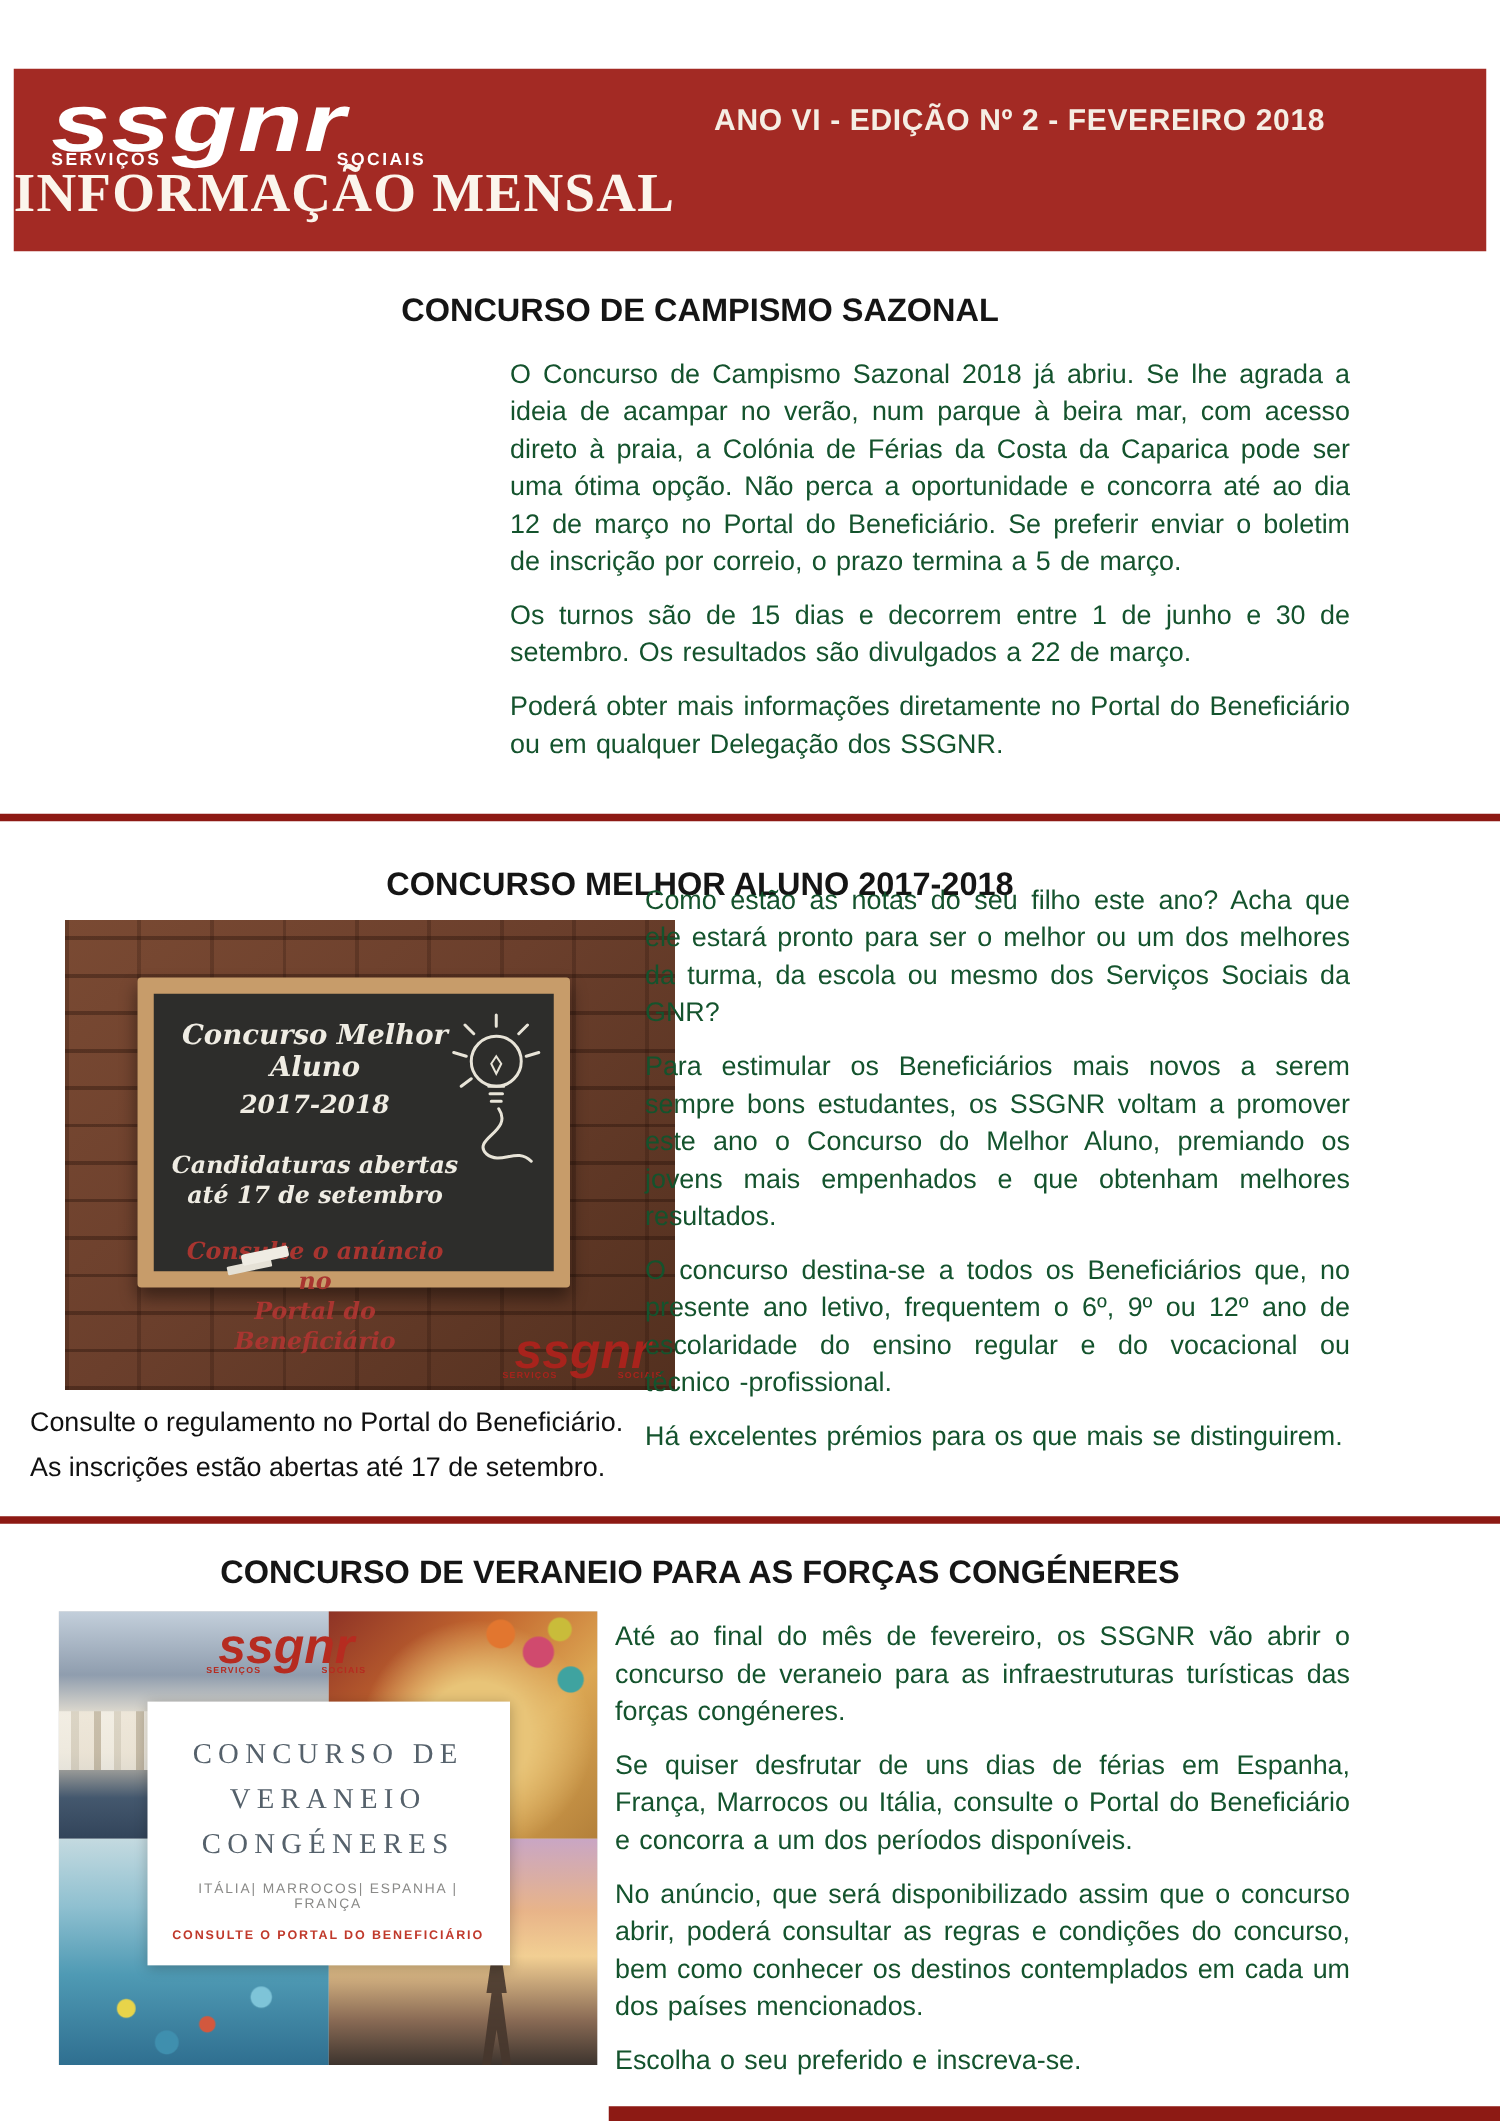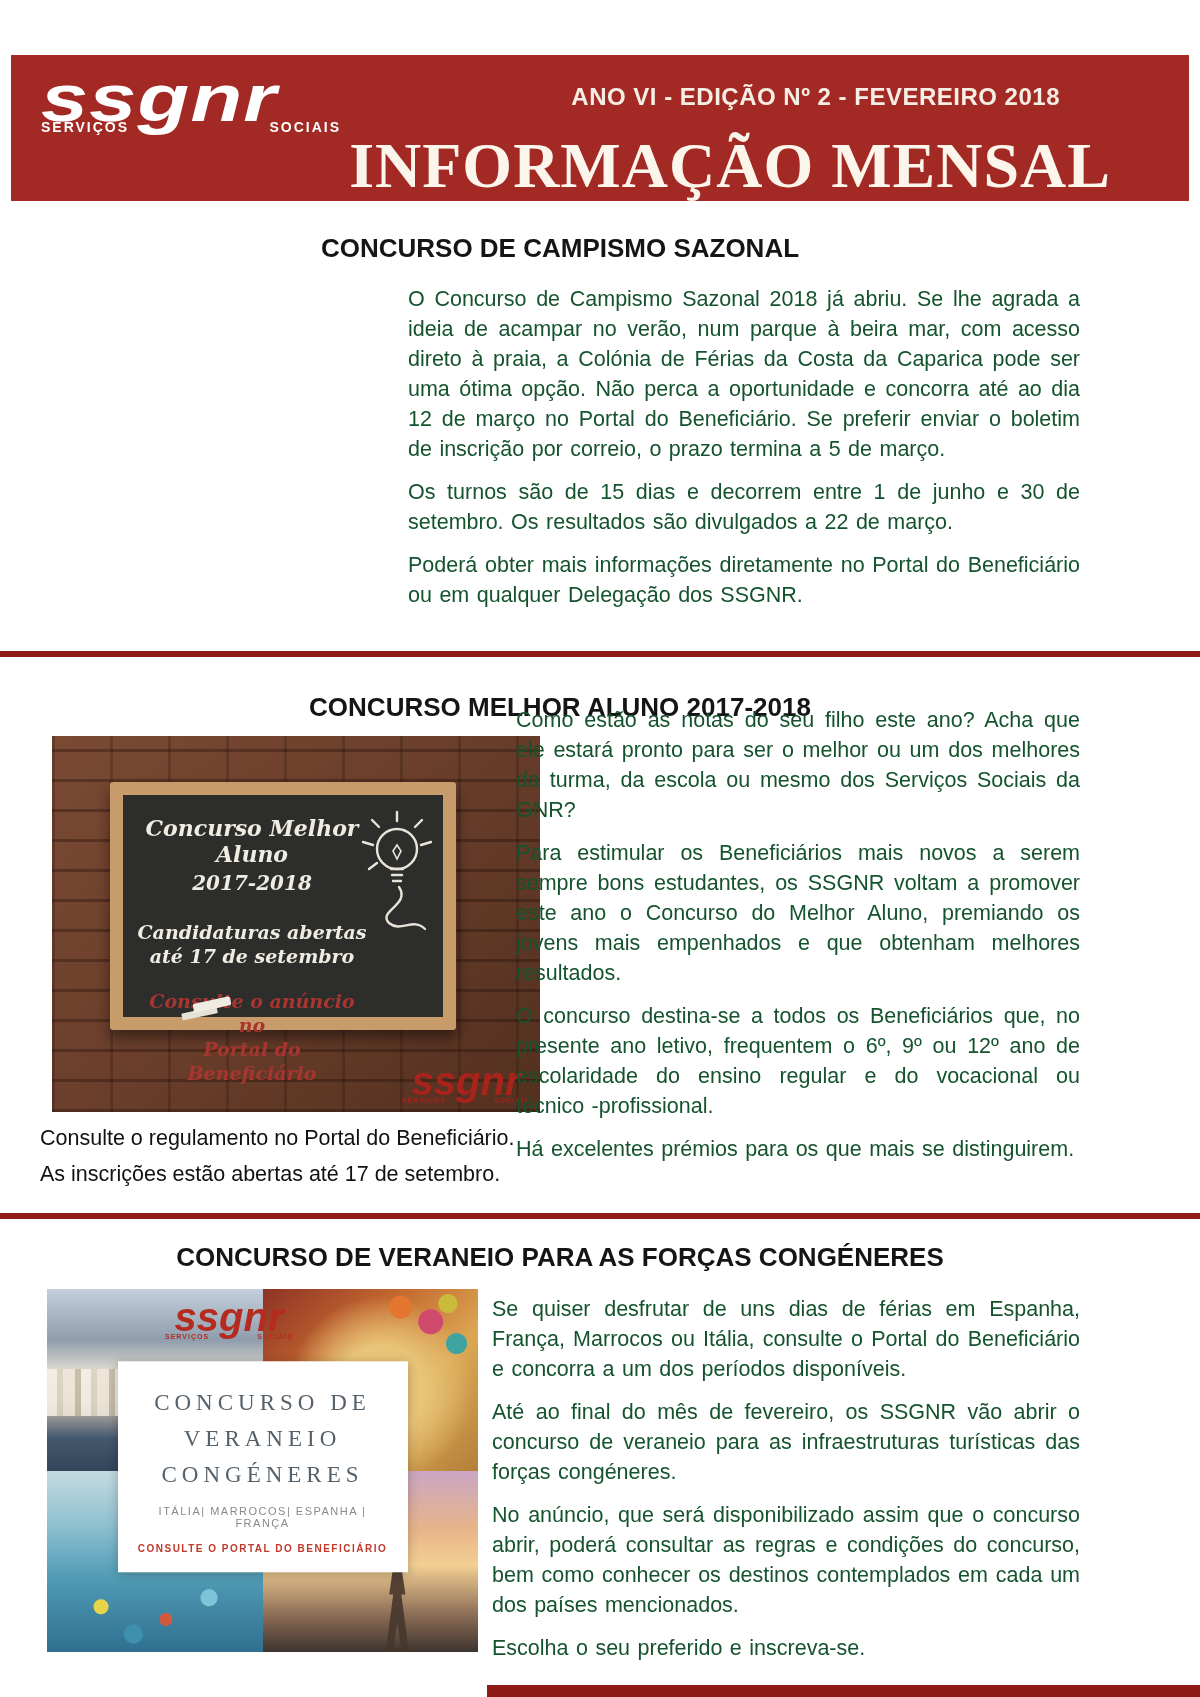--- a/index.html
+++ b/index.html
@@ -9,30 +9,30 @@
   
   .banner{position:absolute;left:11px;top:55px;width:1178px;height:146px;background:#A32A24;}
   .logo{position:absolute;left:30px;top:10px;color:#ffffff;}
   .logo-main{font-style:italic;font-weight:bold;font-size:66px;line-height:1;
              transform:scaleX(1.28);transform-origin:left center;letter-spacing:1px;}
   .logo-sub{display:flex;justify-content:space-between;width:300px;margin-top:-12px;
             font-size:14px;font-weight:bold;letter-spacing:2px;}
   .edition{position:absolute;right:129px;top:28px;font-size:24px;font-weight:bold;
            color:#f5eee4;letter-spacing:0.5px;}
   .nl-title{position:absolute;left:0;top:74px;width:100%;padding-right:78px;box-sizing:border-box;
-            text-align:right;font-family:"Liberation Serif",serif;font-weight:bold;
-            font-size:64px;color:#fbf5ec;letter-spacing:1px;}
+            text-align:left;font-family:"Liberation Serif",serif;font-weight:bold;
+            font-size:44px;color:#fbf5ec;letter-spacing:1px;}
 
   
   .s-title{position:absolute;left:40px;width:1040px;text-align:center;
            font-weight:bold;font-size:26px;color:#151515;}
   .col{position:absolute;font-size:21.5px;line-height:30px;text-align:justify;color:#14532d;}
   .col p{margin:0 0 13px 0;word-spacing:1.5px;}
   .divider{position:absolute;left:0;width:1200px;height:6px;background:#8D1A14;}
-  .fw-line{position:absolute;left:40px;font-size:21.5px;color:#111;}
+  .fw-line{position:absolute;left:24px;font-size:21.5px;color:#111;}
 
   
   .photo1{position:absolute;left:48px;top:294px;width:352px;height:304px;overflow:hidden;
           background:linear-gradient(180deg,#1d1712 0%,#26313a 16%,#4b7d97 36%,#6fa3b8 50%,
                      #35505e 62%,#191410 80%,#0b0908 100%);}
   .canopy{position:absolute;left:-20px;top:-30px;width:400px;height:120px;
           background:radial-gradient(ellipse at 30% 20%,#140f0a 0 45%,transparent 70%),
                      radial-gradient(ellipse at 75% 10%,#17110b 0 40%,transparent 70%);}
   .trunk{position:absolute;top:0;height:100%;background:#140e09;}
   .tent{position:absolute;left:92px;bottom:-4px;width:180px;height:118px;
@@ -207,21 +207,21 @@
     <div class="card">
       <div class="card-line">CONCURSO DE</div>
       <div class="card-line">VERANEIO</div>
       <div class="card-line">CONGÉNERES</div>
       <div class="card-countries">ITÁLIA| MARROCOS| ESPANHA | FRANÇA</div>
       <div class="card-cta">CONSULTE O PORTAL DO BENEFICIÁRIO</div>
     </div>
   </div>
 
   <div class="col" style="left:492px;top:1294px;width:588px;">
+    <p>Até ao final do mês de fevereiro, os SSGNR vão abrir o concurso de veraneio para as infraestruturas turísticas das forças congéneres.</p>
     <p>Se quiser desfrutar de uns dias de férias em Espanha, França, Marrocos ou Itália, consulte o Portal do Beneficiário e concorra a um dos períodos disponíveis.</p>
-    <p>Até ao final do mês de fevereiro, os SSGNR vão abrir o concurso de veraneio para as infraestruturas turísticas das forças congéneres.</p>
     <p>No anúncio, que será disponibilizado assim que o concurso abrir, poderá consultar as regras e condições do concurso, bem como conhecer os destinos contemplados em cada um dos países mencionados.</p>
     <p>Escolha o seu preferido e inscreva-se.</p>
   </div>
 
   <div class="footer-bar"></div>
 
 </div>
 
 </body></html>

